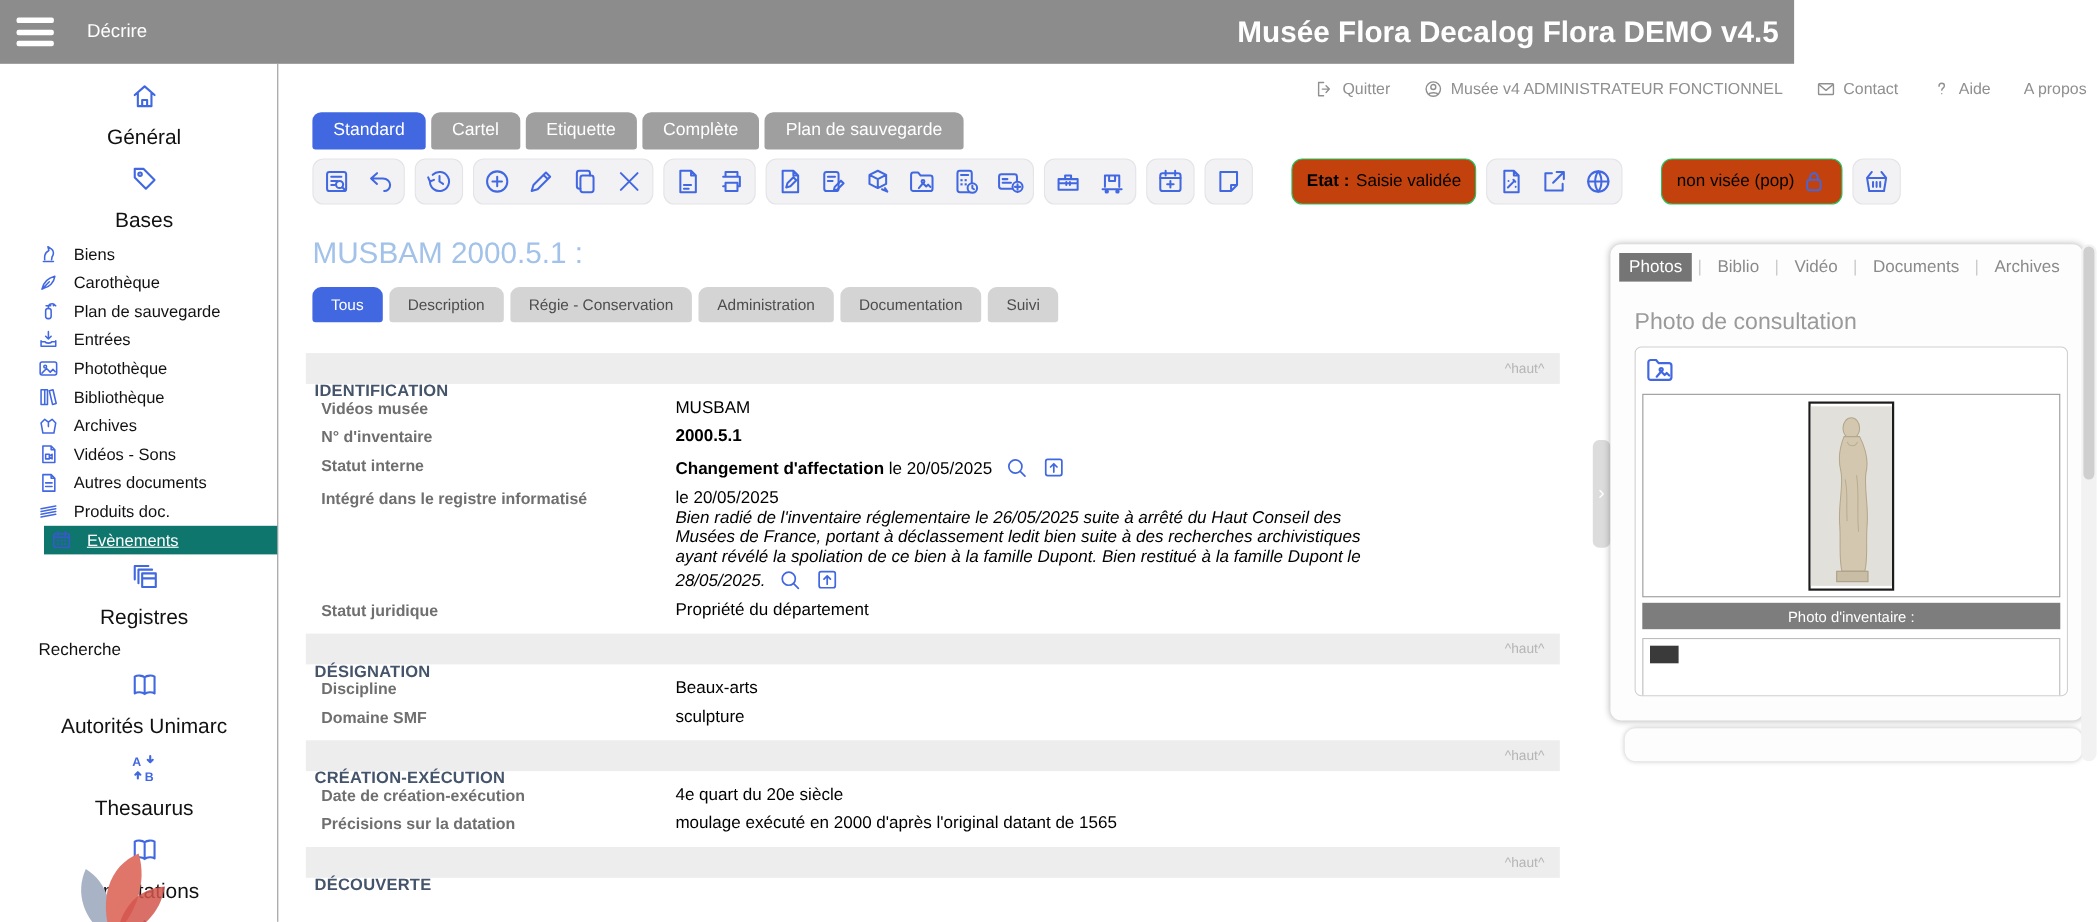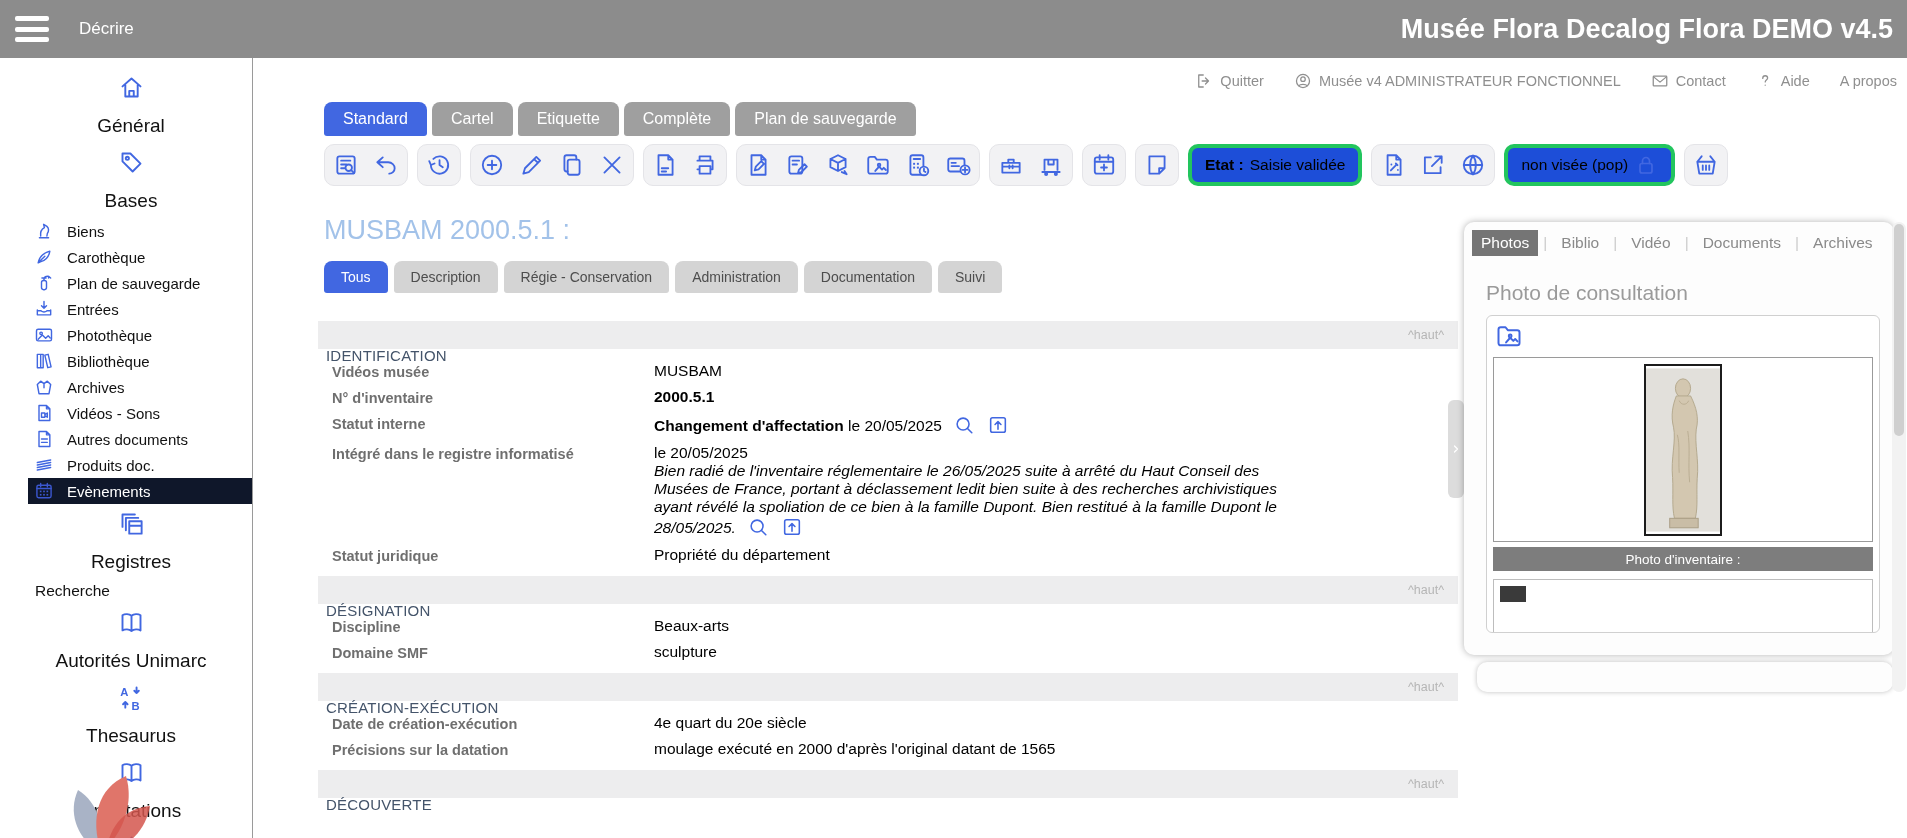--- a/index.html
+++ b/index.html
@@ -1,72 +1,72 @@
 <!DOCTYPE html>
 <html><head>
 <meta charset="utf-8">
 <style>
   * { margin:0; padding:0; box-sizing:border-box; }
   html,body { width:1907px; height:838px; overflow:hidden; background:#fff;
     font-family:"Liberation Sans", sans-serif; }
   svg.ic { fill:none; stroke:currentColor; stroke-width:1.7; stroke-linecap:round; stroke-linejoin:round; }
 
   
-  .topbar { position:absolute; top:0; left:0; width:1907px; height:58px; background:#8c8c8c;
+  .topbar { position:absolute; top:0; left:0; width:1631px; height:58px; background:#8c8c8c;
     display:flex; align-items:center; z-index:30; }
   .burger { width:34px; height:26px; margin-left:15px; display:flex; flex-direction:column; justify-content:space-between; cursor:pointer; }
   .burger span { display:block; height:5px; background:#fff; border-radius:2px; }
   .topbar .menu-label { color:#fff; font-size:17px; margin-left:30px; }
   .topbar .spacer { flex:1; }
   .topbar .app-title { color:#fff; font-size:27px; font-weight:bold; margin-right:14px; white-space:nowrap; }
 
   
   .sidebar { position:absolute; top:58px; left:0; width:253px; bottom:0; background:#fff; border-right:1px solid #9a9a9a; }
   .snav { padding-top:10px; }
   .s-item { display:flex; align-items:center; cursor:pointer; color:#111; }
   .lvl1 { gap:14px; padding:6px 0 6px 10px; font-size:19px;flex-direction:column; }
   .lvl1 svg { width:27px; height:27px; color:#4167e1; flex:0 0 auto; }
   .lvl2 { gap:13px; padding:3px 0 3px 34px; font-size:15px; }
   .lvl2 svg { width:20px; height:20px; color:#4167e1; flex:0 0 auto; }
   .lvl2.noicon { padding-left:35px; font-size:15.5px; }
-  .lvl2.active { background:#0f172a; color:#fff; margin-left:28px; padding-left:6px; }
+  .lvl2.active { background:#0f766e; color:#fff; margin-left:40px; padding-left:6px;text-decoration:underline; }
   .lvl2.active svg { color:#3b57cf; }
   .logo { position:absolute; left:38px; bottom:-14px; }
 
   
-  .main { position:absolute; top:58px; left:254px; right:0; bottom:0; background:#fff;padding-left:40px; }
+  .main { position:absolute; top:58px; left:254px; right:0; bottom:0; background:#fff; }
 
   .utility { display:flex; justify-content:flex-end; align-items:center; gap:30px;
     padding:14px 10px 0 0; color:#8f8f8f; font-size:14.5px; }
   .utility .uitem { display:flex; align-items:center; gap:7px; cursor:pointer; white-space:nowrap; }
   .utility svg { width:18px; height:18px; color:#8f8f8f; }
 
   .vtabs { display:flex; gap:5px; margin:12px 0 0 30px;text-align:right; }
   .vtab { background:#9f9f9f; color:#fff; font-size:16px; padding:8px 19px; border-radius:8px 8px 3px 3px; cursor:pointer; white-space:nowrap; }
   .vtab.active { background:#4167e1; }
 
   .toolbar { display:flex; align-items:center; gap:9px; margin:8px 0 0 30px; }
   .tgroup { background:#f2f2f4; border:1px solid #e4e4e8; border-radius:10px; padding:4px 7px; display:flex; gap:12px; align-items:center; }
   .tbtn { background:none; border:none; width:28px; height:32px; display:flex; align-items:center; justify-content:center; cursor:pointer; padding:0; }
   .tbtn svg { width:26px; height:26px; color:#4167e1; }
-  .pill { background:#1d4ed8; border:4px solid #22c55e; border-radius:10px; padding:0 13px; height:42px;
-    display:flex; align-items:center; gap:6px; font-size:15.5px; color:#000; white-space:nowrap; }
+  .pill { background:#c2410c; border:1px solid #22c55e; border-radius:10px; padding:0 13px; height:42px;
+    display:flex; align-items:center; gap:6px; font-size:15.5px; color:#000; white-space:nowrap;margin-left:26px; }
   .pill b { font-weight:bold; }
   .pill svg { width:24px; height:24px; color:#4167e1; }
 
   .record-title { margin:29px 0 0 30px; color:#a2c2e9; font-size:27px; }
 
   .rtabs { display:flex; gap:6px; margin:15px 0 0 30px; }
   .rtab { background:#d4d4d4; color:#4d4d4d; font-size:14px; padding:8px 17px; border-radius:8px 8px 3px 3px; cursor:pointer; white-space:nowrap; }
   .rtab.active { background:#4167e1; color:#fff; }
 
   .sections { margin:28px 0 0 24px; width:1140px; }
   .sec-bar { background:#ededee; height:28px; display:flex; align-items:center; justify-content:space-between;
     padding:0 14px 0 8px; }
-  .sec-title { color:#44546a; font-weight:normal; font-size:15px; letter-spacing:.2px;margin-top:41px; }
+  .sec-title { color:#44546a; font-weight:bold; font-size:15px; letter-spacing:.2px;margin-top:41px; }
   .haut { color:#b5b5b5; font-size:12.5px; cursor:pointer; }
   .sec-body { padding:9px 0 8px 0; }
   .frow { display:flex; padding:4px 0 4px 14px; }
   .flabel { width:322px; flex:0 0 322px; font-weight:bold; color:#6f6f6f; font-size:14.5px; padding-top:2px; }
   .fvalue { font-size:15.5px; color:#000; max-width:640px; }
   .fvalue .note { font-style:italic; }
   .inline-ic { width:22px; height:22px; color:#4167e1; vertical-align:-5px; margin-left:7px; cursor:pointer; }
 
   
   .rpanel { position:absolute; left:1464px; top:222px; width:430px; height:433px; background:#fdfdfd;

